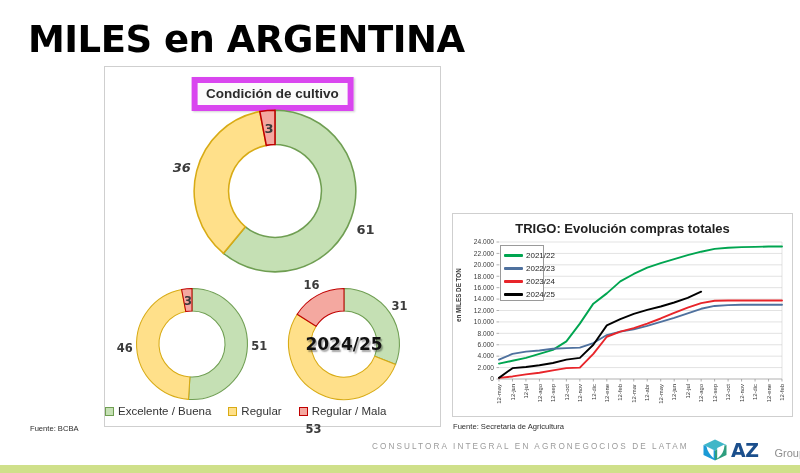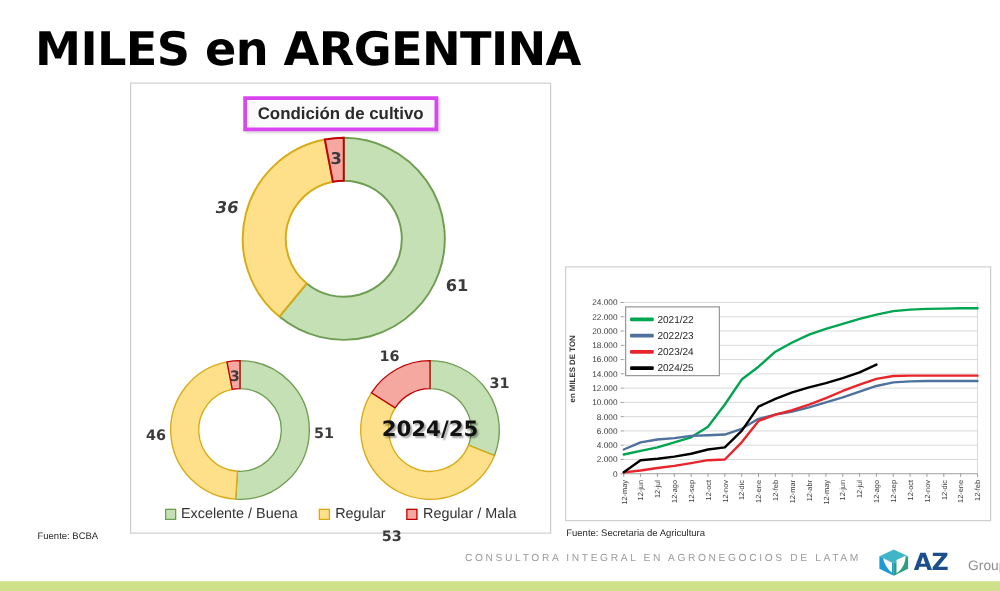--- a/index.html
+++ b/index.html
@@ -28,21 +28,21 @@
     position: absolute;
     left: 104px; top: 66px;
     width: 337px; height: 361px;
     border: 1px solid #cfcfcf;
     background: #ffffff;
   }
   #condition-title {
     position: absolute;
     left: 50%; top: 10px;
     transform: translateX(-50%);
-    border: 3px solid #d946ef;
+    border: 6px solid #d946ef;
     background: #fbfbfb;
     padding: 3px 9px 4px 9px;
     font-size: 13.5px;
     font-weight: bold;
     color: #2b2b2b;
     white-space: nowrap;
     box-shadow: 1px 1px 2px rgba(0,0,0,0.18);
   }
 
   .donut-wrap { position: absolute; }
@@ -79,21 +79,21 @@
     white-space: nowrap;
     font-family: "DejaVu Sans", sans-serif;
   }
   #donut-main .slice-value { font-size: 13px; }
 
   
   #condition-legend {
     position: absolute;
     left: 0; right: 0; bottom: 9px;
     display: flex;
-    justify-content: center;
+    justify-content: flex-start;
     align-items: center;
     gap: 17px;
   }
   .legend-item { display: flex; align-items: center; gap: 4px; }
   .legend-swatch {
     width: 9px; height: 9px;
     border: 1px solid #8a8a8a;
     flex: 0 0 auto;
   }
   .legend-label { font-size: 11.5px; color: #333333; white-space: nowrap; }
@@ -129,21 +129,21 @@
 
   .y-tick-text { font-size: 6.6px; fill: #3a3a3a; font-family: "Liberation Sans", sans-serif; }
   .x-tick-text { font-size: 5.9px; fill: #3a3a3a; font-family: "Liberation Sans", sans-serif; }
   .grid-line { stroke: #c4c4c4; stroke-width: 0.5; }
   .axis-line { stroke: #8f8f8f; stroke-width: 0.7; }
   .series-path { fill: none; stroke-width: 1.9; stroke-linejoin: round; stroke-linecap: round; }
 
   #chart-legend-box {
     position: absolute;
     left: 47px; top: 31px;
-    width: 76px; height: 56px;
+    width: 44px; height: 56px;
     border: 1px solid #9a9a9a;
     background: #ffffff;
     padding: 3px 0 0 3px;
   }
   .chart-legend-row { display: flex; align-items: center; gap: 3px; height: 13px; }
   .chart-legend-line { width: 19px; height: 3px; flex: 0 0 auto; border-radius: 1px; }
   .chart-legend-text { font-size: 8px; color: #1f1f1f; white-space: nowrap; }
 
   
   .source-note {
@@ -238,20 +238,21 @@
         <span class="legend-label">Regular</span>
       </div>
       <div class="legend-item">
         <span class="legend-swatch" style="background: rgb(244, 168, 160); border-color: rgb(192, 0, 0);"></span>
         <span class="legend-label">Regular / Mala</span>
       </div>
     </div>
 </div>
 
 <div id="purchases-panel">
+  <div id="purchases-title">TRIGO: Evolución compras totales</div>
   <div id="y-axis-title">en MILES DE TON</div>
   <svg id="chart-svg" width="341" height="204" viewBox="0 0 341 204">
       <line x1="46" x2="329" y1="165" y2="165" class="axis-line"></line>
       <line x1="43.5" x2="46" y1="165" y2="165" class="axis-line"></line>
       <text x="41" y="167.3" text-anchor="end" class="y-tick-text">0</text>
       <line x1="46" x2="329" y1="153.58333333333334" y2="153.58333333333334" class="grid-line"></line>
       <line x1="43.5" x2="46" y1="153.58333333333334" y2="153.58333333333334" class="axis-line"></line>
       <text x="41" y="155.88333333333335" text-anchor="end" class="y-tick-text">2.000</text>
       <line x1="46" x2="329" y1="142.16666666666666" y2="142.16666666666666" class="grid-line"></line>
       <line x1="43.5" x2="46" y1="142.16666666666666" y2="142.16666666666666" class="axis-line"></line>

